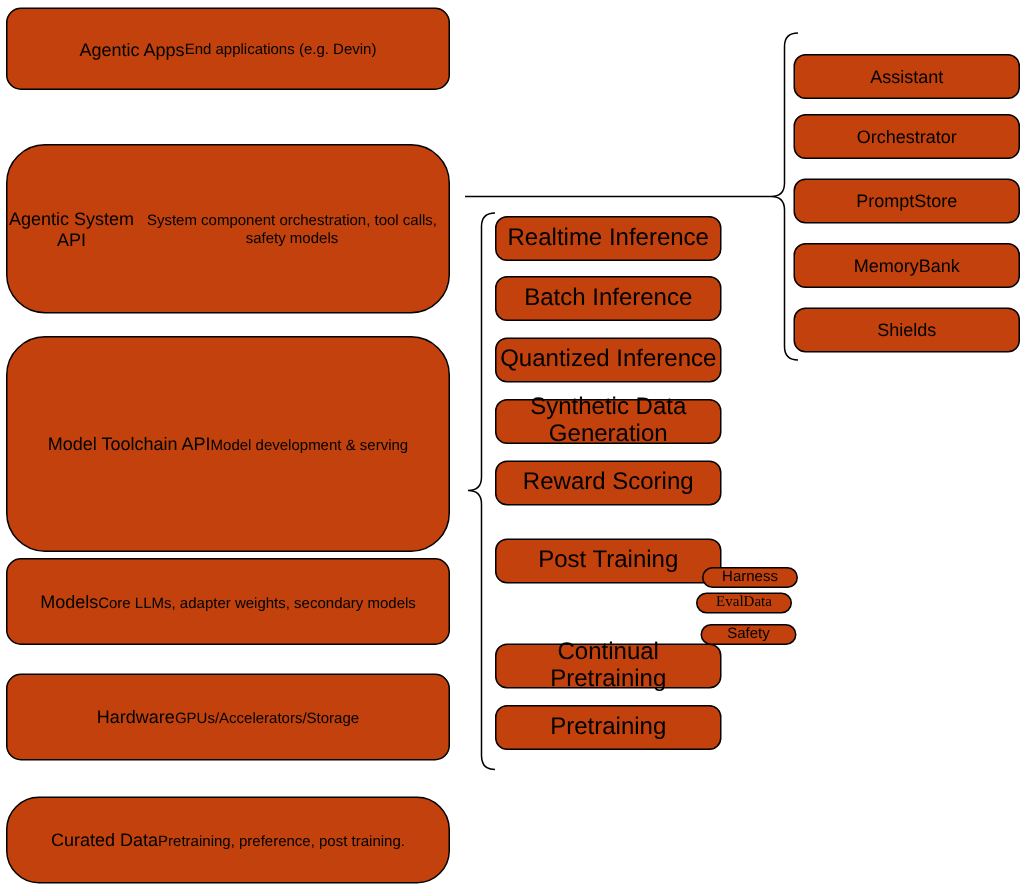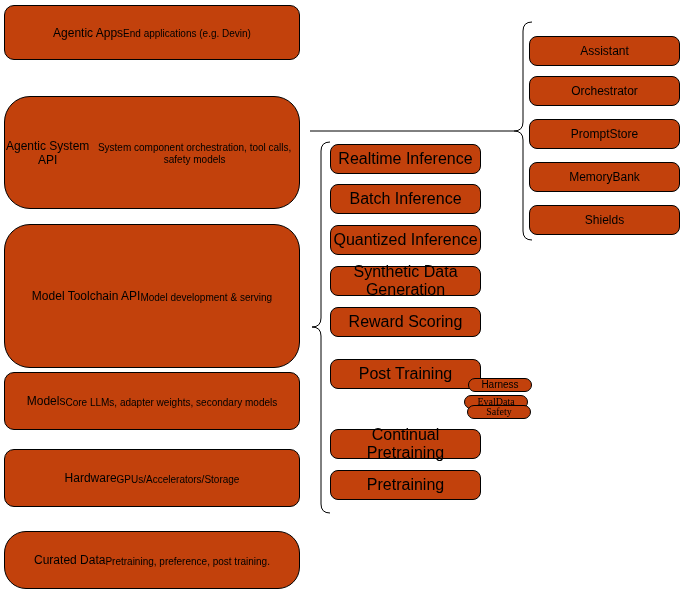--- a/index.html
+++ b/index.html
@@ -43,21 +43,21 @@
   .c4 { top: 266px; } .c5 { top: 307px; } .c6 { top: 347px; margin-top: 12px; }
   .c7 { top: 388px; } .c8 { top: 429px; } .c9 { top: 470px; }
   
   .comp { left: 529px; width: 151px; height: 30px; border-radius: 8px; font-size: 12px; }
   .r1 { top: 36px; } .r2 { top: 76px; } .r3 { top: 119px; }
   .r4 { top: 162px; } .r5 { top: 205px; }
   
   .tag { width: 64px; height: 14px; border-radius: 8px; font-size: 10px; line-height: 12px; }
   .g1 { left: 468px; top: 378px; }
   .g2 { left: 464px; top: 395px; font-family: Liberation Serif, serif; }
-  .g3 { left: 467px; top: 405px; font-family: Liberation Serif, serif; }
+  .g3 { left: 467px; top: 416px; }
   
   .connectors {
     position: absolute;
     left: 0; top: 0;
     width: 682px; height: 591px;
     pointer-events: none;
   }
   .connectors path, .connectors line {
     fill: none;
     stroke: #000000;

